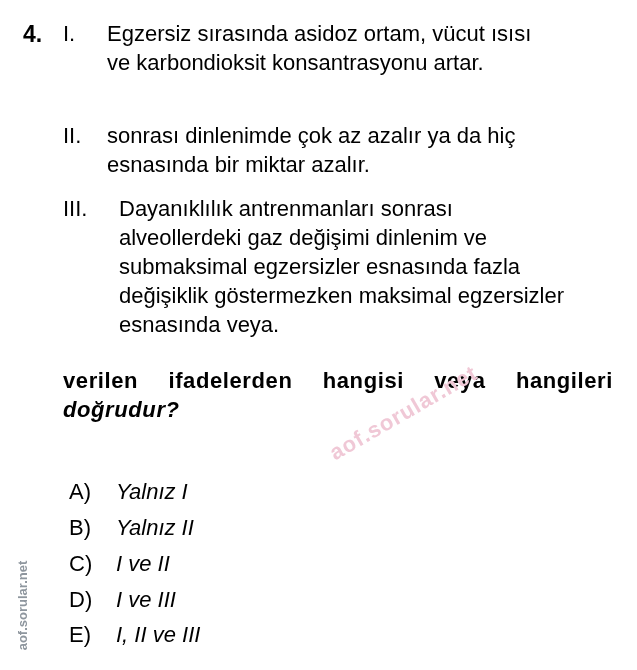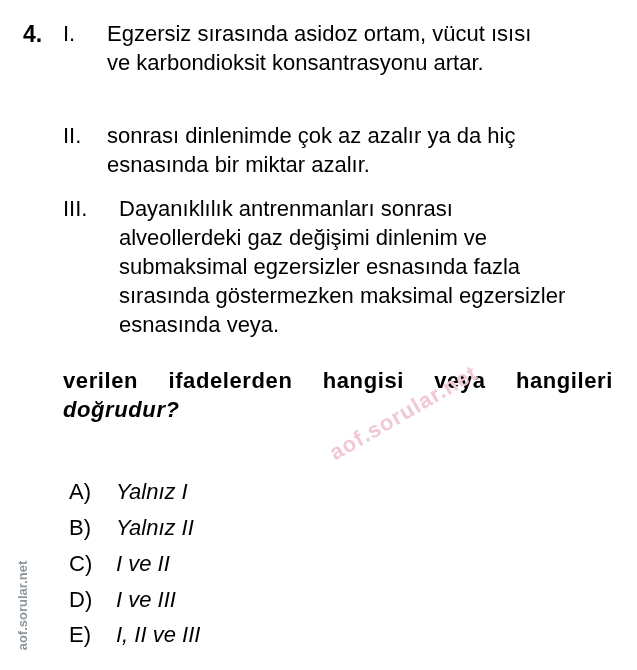--- a/index.html
+++ b/index.html
@@ -53,21 +53,21 @@
     <div>esnasında bir miktar azalır.</div>
   </div>
 </div>
 
 <div class="stmt" style="left:63px; top:194px; width:570px; height:145px;">
   <span class="roman">III.</span>
   <div class="text" style="left:36px;margin-left:20px;">
     <div>Dayanıklılık antrenmanları sonrası</div>
     <div>alveollerdeki gaz değişimi dinlenim ve</div>
     <div>submaksimal egzersizler esnasında fazla</div>
-    <div>sırasında göstermezken maksimal egzersizler</div>
+    <div>değişiklik göstermezken maksimal egzersizler</div>
     <div>esnasında veya.</div>
   </div>
 </div>
 
 <div class="question">
   <div>verilen ifadelerden hangisi veya hangileri</div>
   <div class="last">doğrudur?</div>
 </div>
 
 <div class="opt" style="top:479px;">

